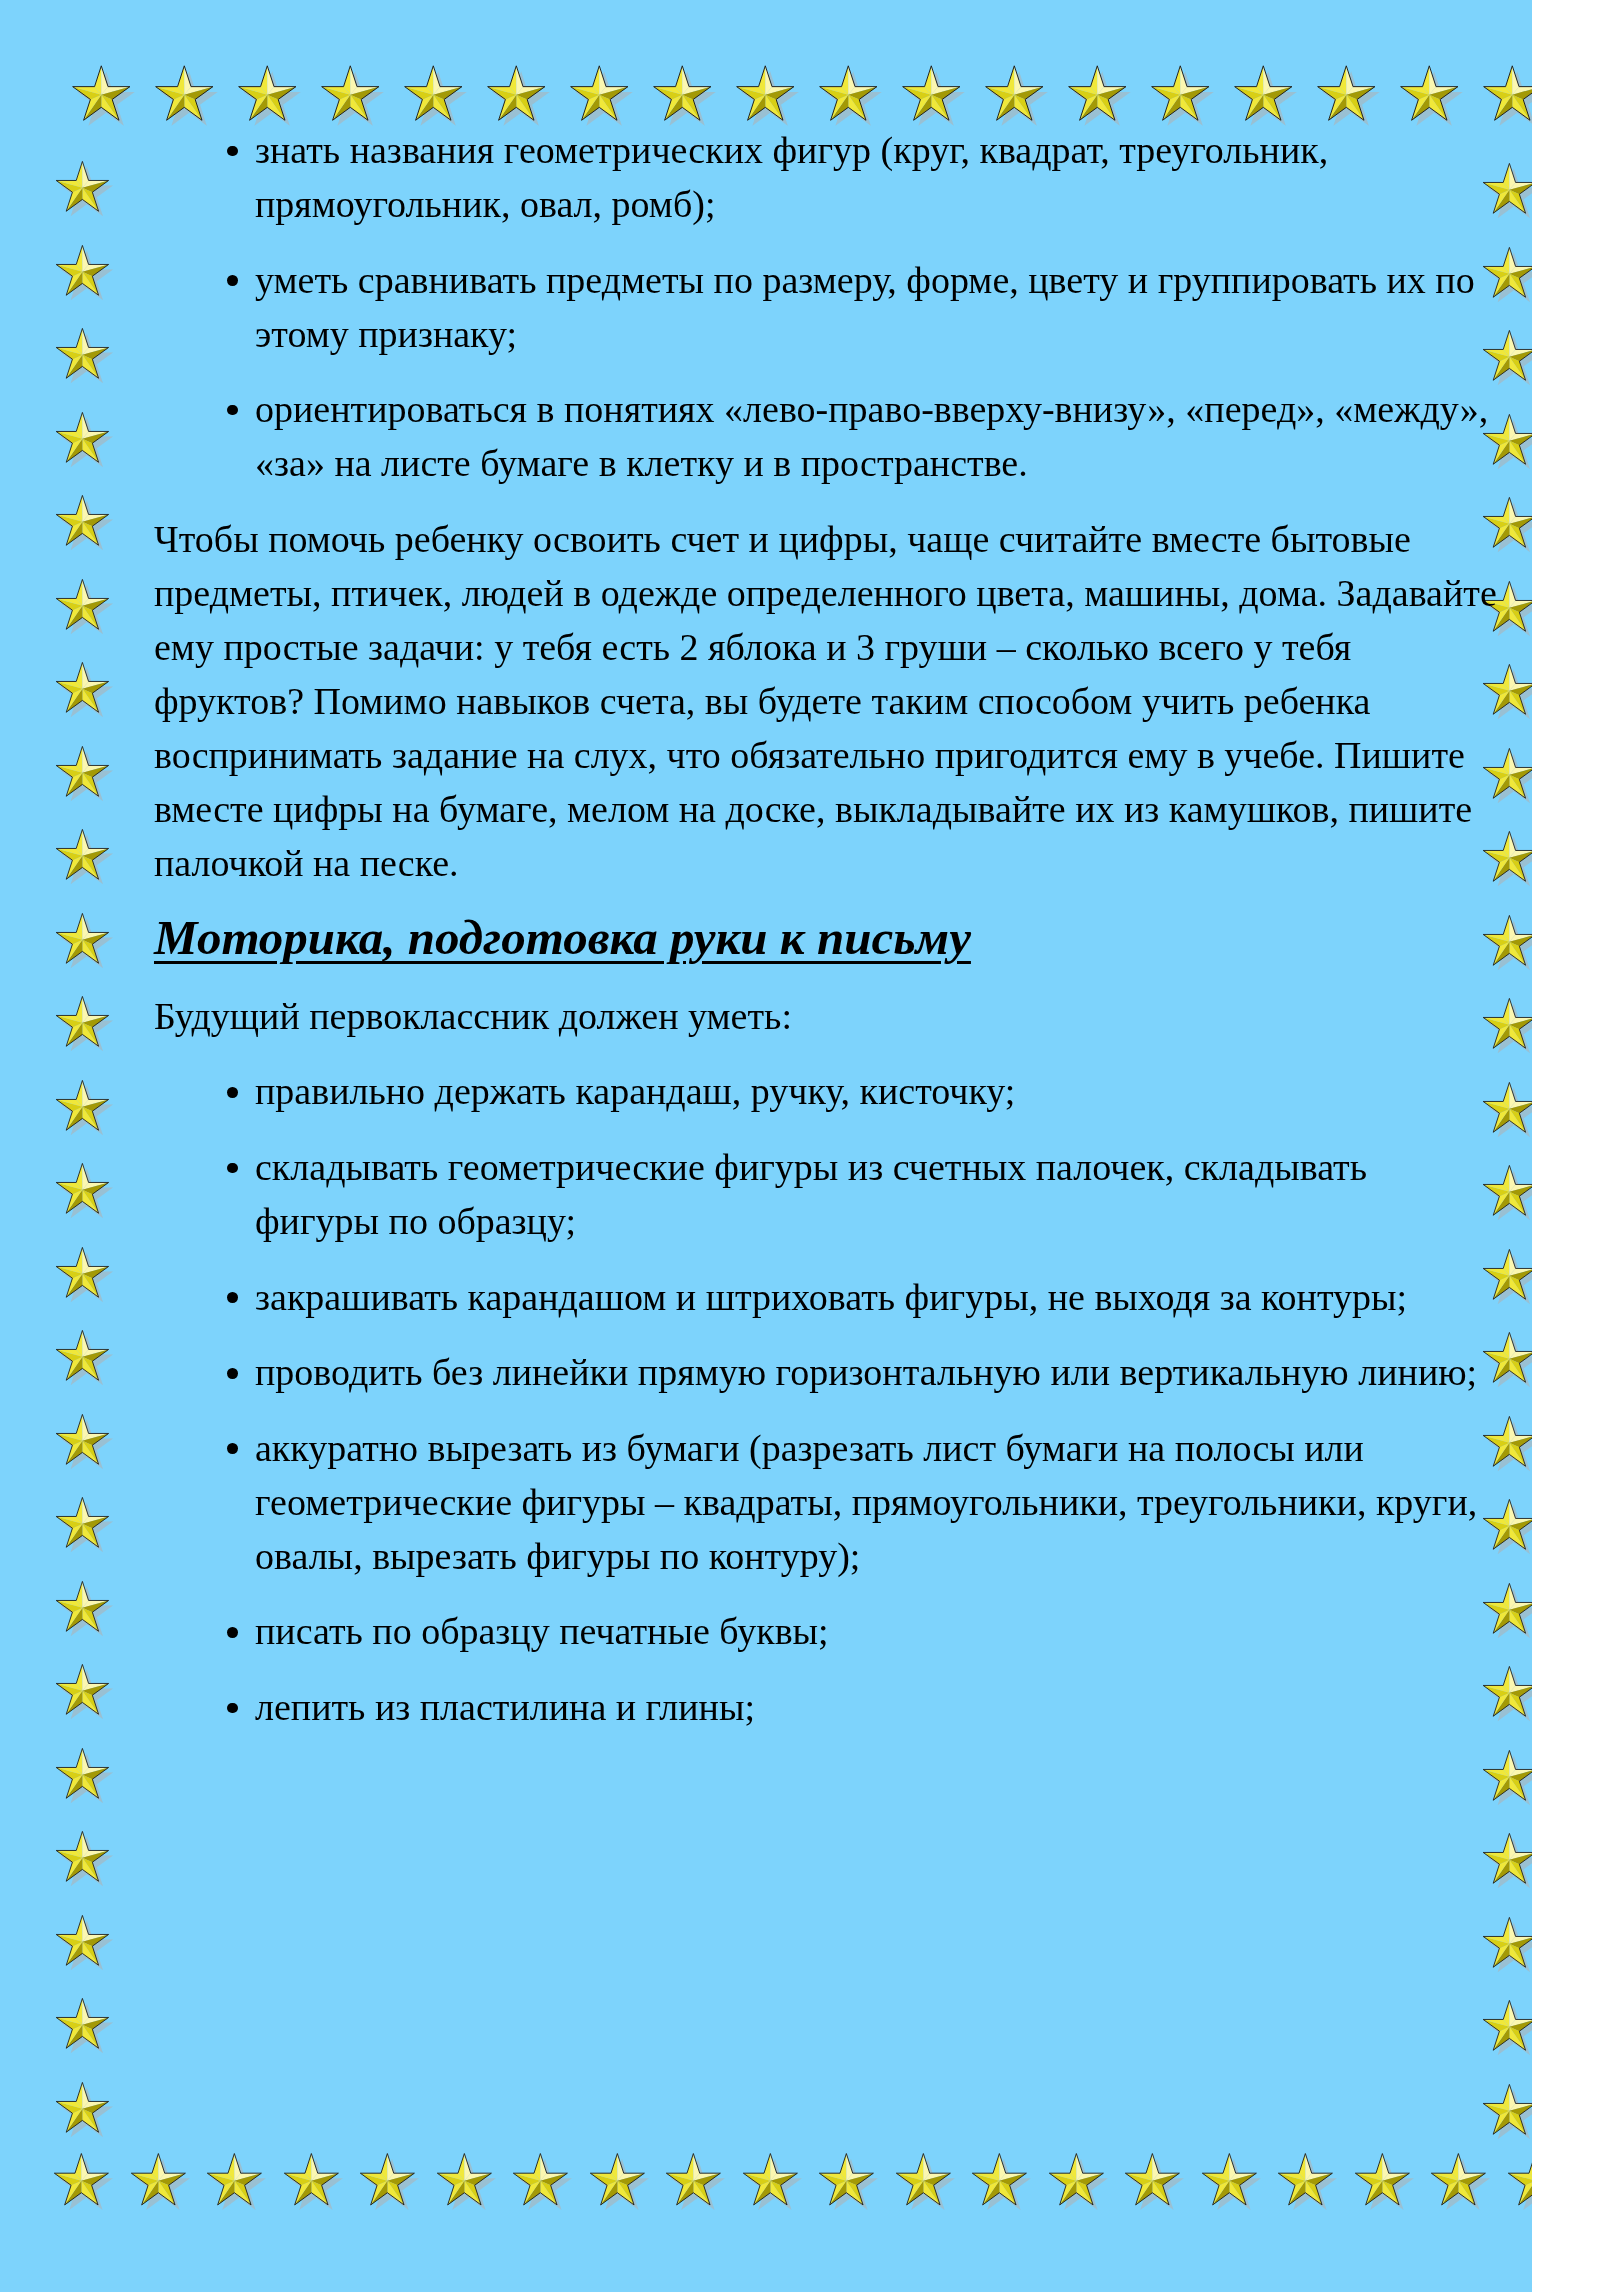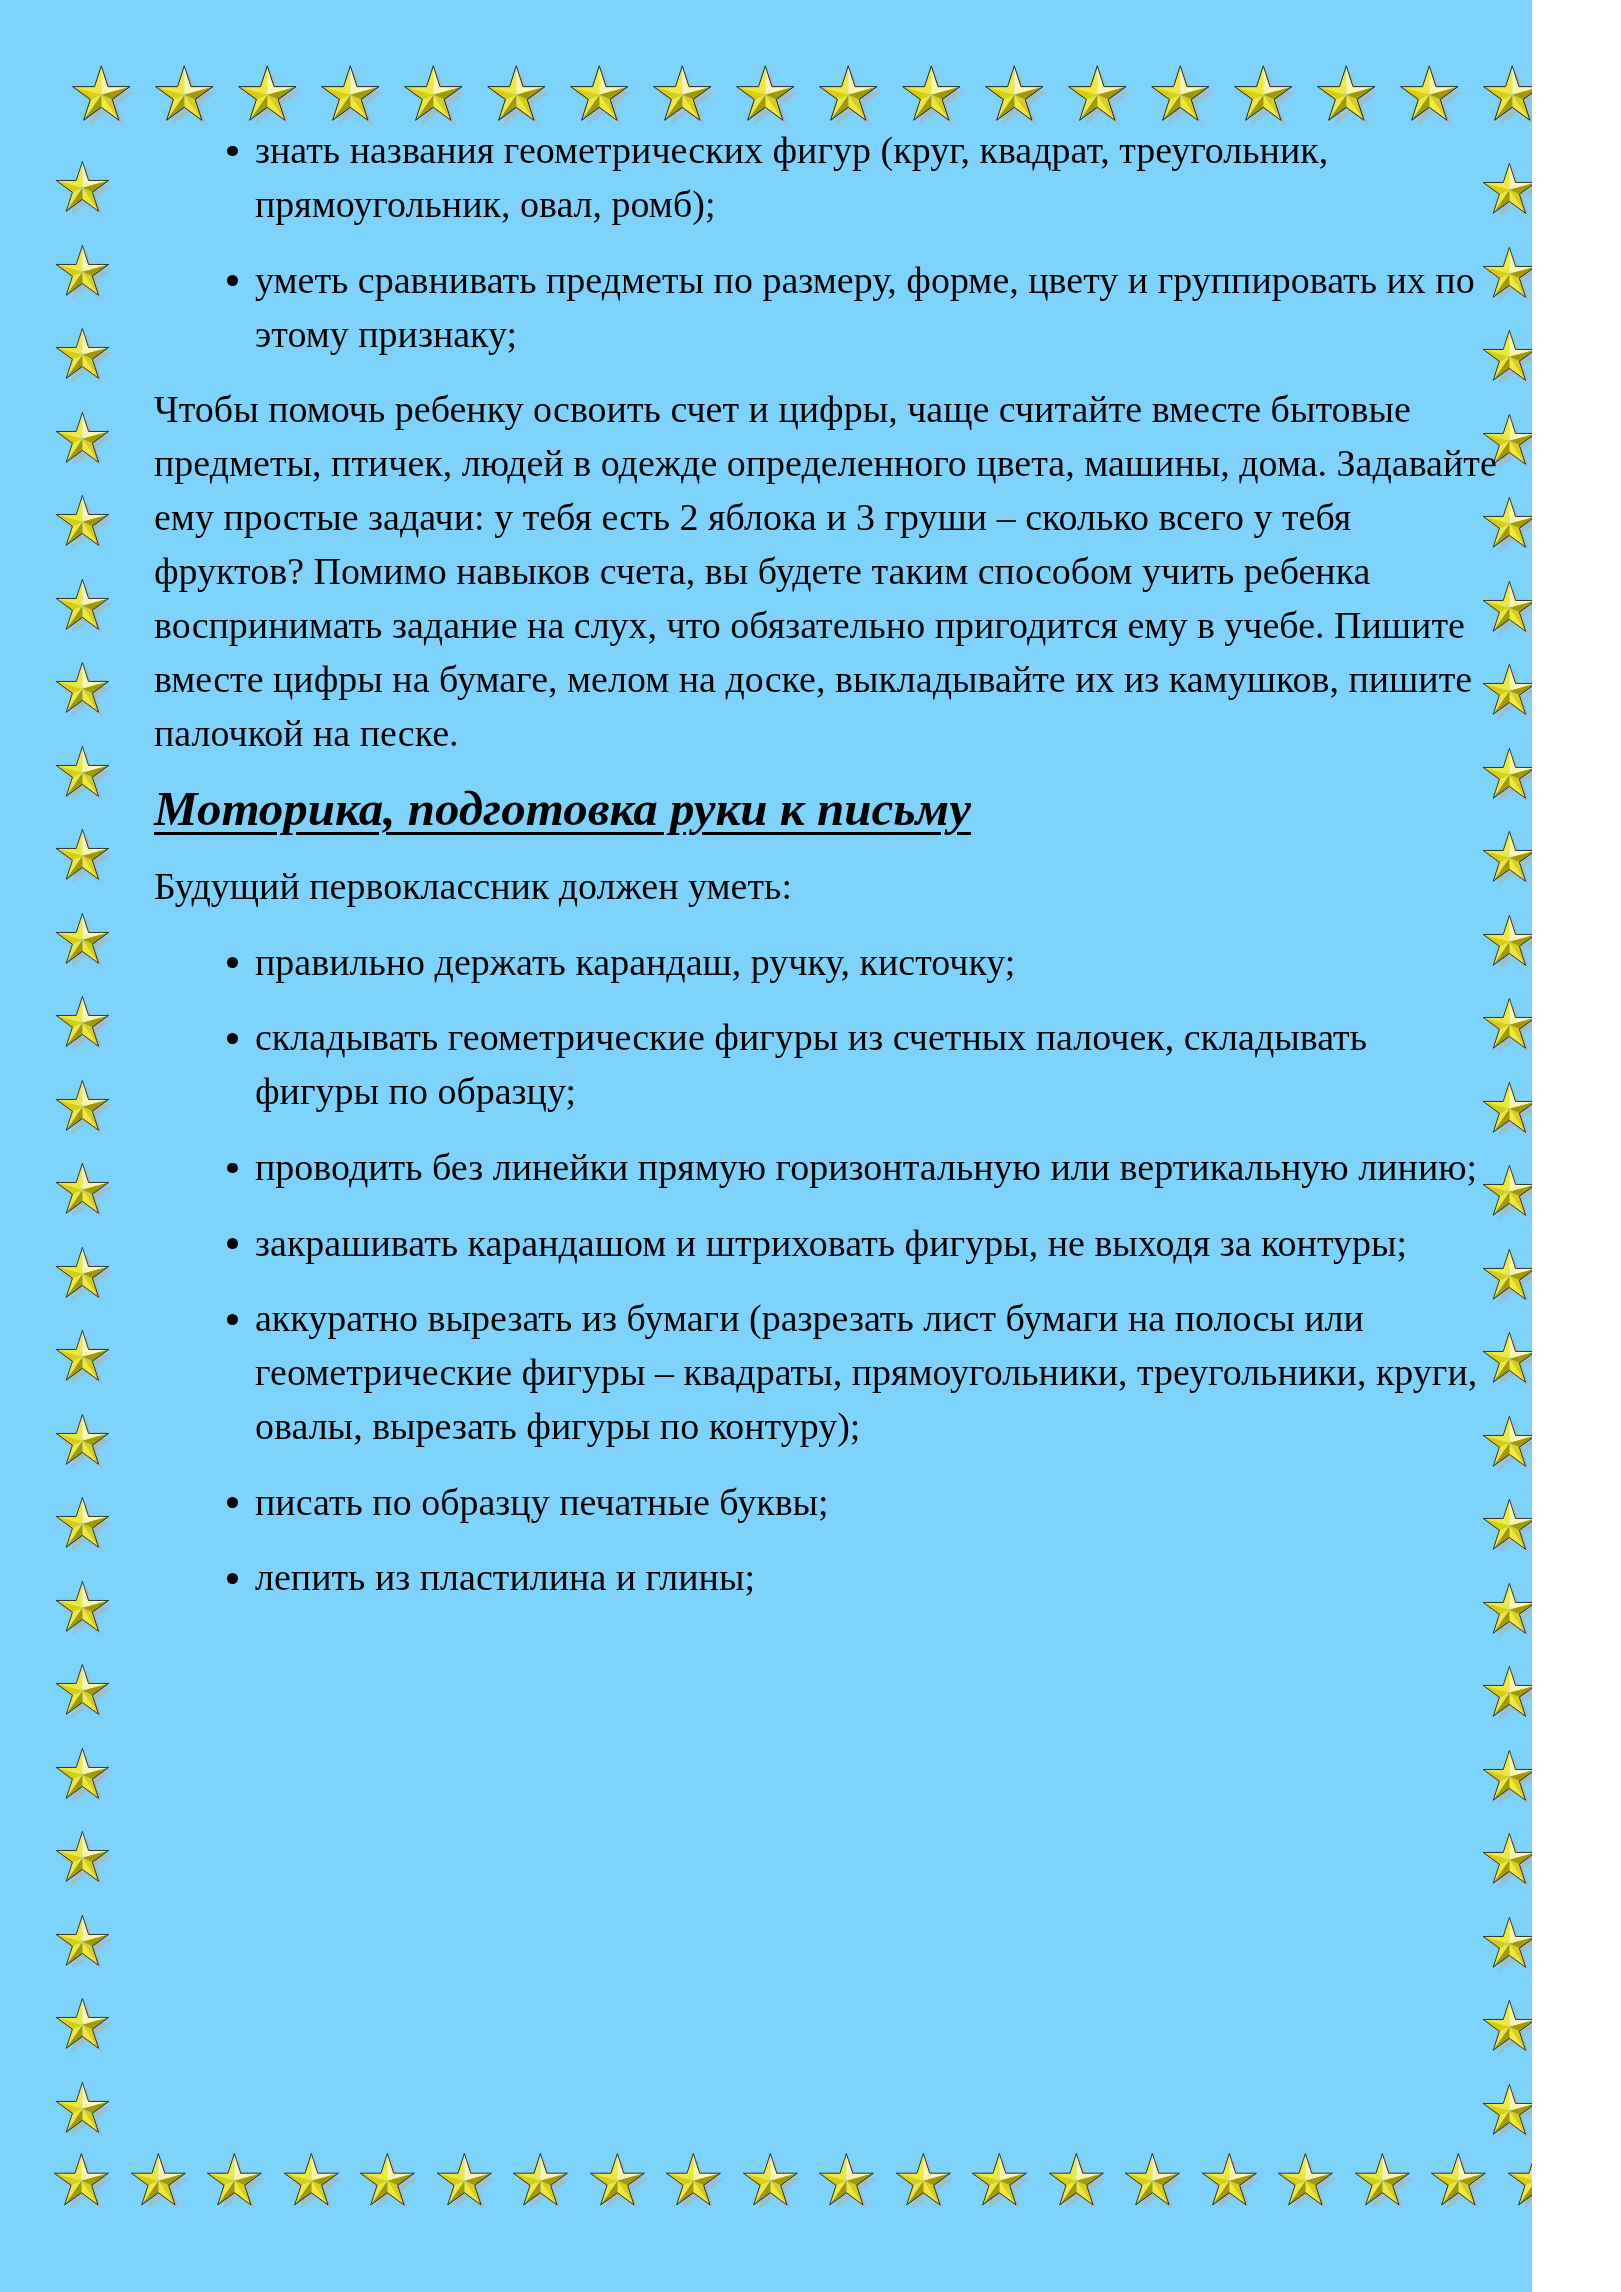--- a/index.html
+++ b/index.html
@@ -349,34 +349,35 @@
         <use href="#star-sym"></use>
       </svg>
     </div>
 
   <div class="content">
 
     <ul>
 
     <li>знать названия геометрических фигур (круг, квадрат, треугольник, прямоугольник, овал, ромб);</li>
         <li>уметь сравнивать предметы по размеру, форме, цвету и группировать их по этому признаку;</li>
+        <li>ориентироваться в понятиях «лево-право-вверху-внизу», «перед», «между», «за» на листе бумаге в клетку и в пространстве.</li>
       </ul>
 
     <p>Чтобы помочь ребенку освоить счет и цифры, чаще считайте вместе бытовые предметы, птичек, людей в одежде определенного цвета, машины, дома. Задавайте ему простые задачи: у тебя есть 2 яблока и 3 груши – сколько всего у тебя фруктов? Помимо навыков счета, вы будете таким способом учить ребенка воспринимать задание на слух, что обязательно пригодится ему в учебе. Пишите вместе цифры на бумаге, мелом на доске, выкладывайте их из камушков, пишите палочкой на песке.</p>
 
     <h2 class="section-heading">Моторика, подготовка руки к письму</h2>
 
     <p>Будущий первоклассник должен уметь:</p>
 
     <ul>
 
     <li>правильно держать карандаш, ручку, кисточку;</li>
         <li>складывать геометрические фигуры из счетных палочек, складывать фигуры по образцу;</li>
+        <li>закрашивать карандашом и штриховать фигуры, не выходя за контуры;</li>
         <li>проводить без линейки прямую горизонтальную или вертикальную линию;</li>
-        <li>закрашивать карандашом и штриховать фигуры, не выходя за контуры;</li>
         <li>аккуратно вырезать из бумаги (разрезать лист бумаги на полосы или геометрические фигуры – квадраты, прямоугольники, треугольники, круги, овалы, вырезать фигуры по контуру);</li>
         <li>писать по образцу печатные буквы;</li>
         <li>лепить из пластилина и глины;</li>
       </ul>
 
 
   </div>
 </div>
 
 

